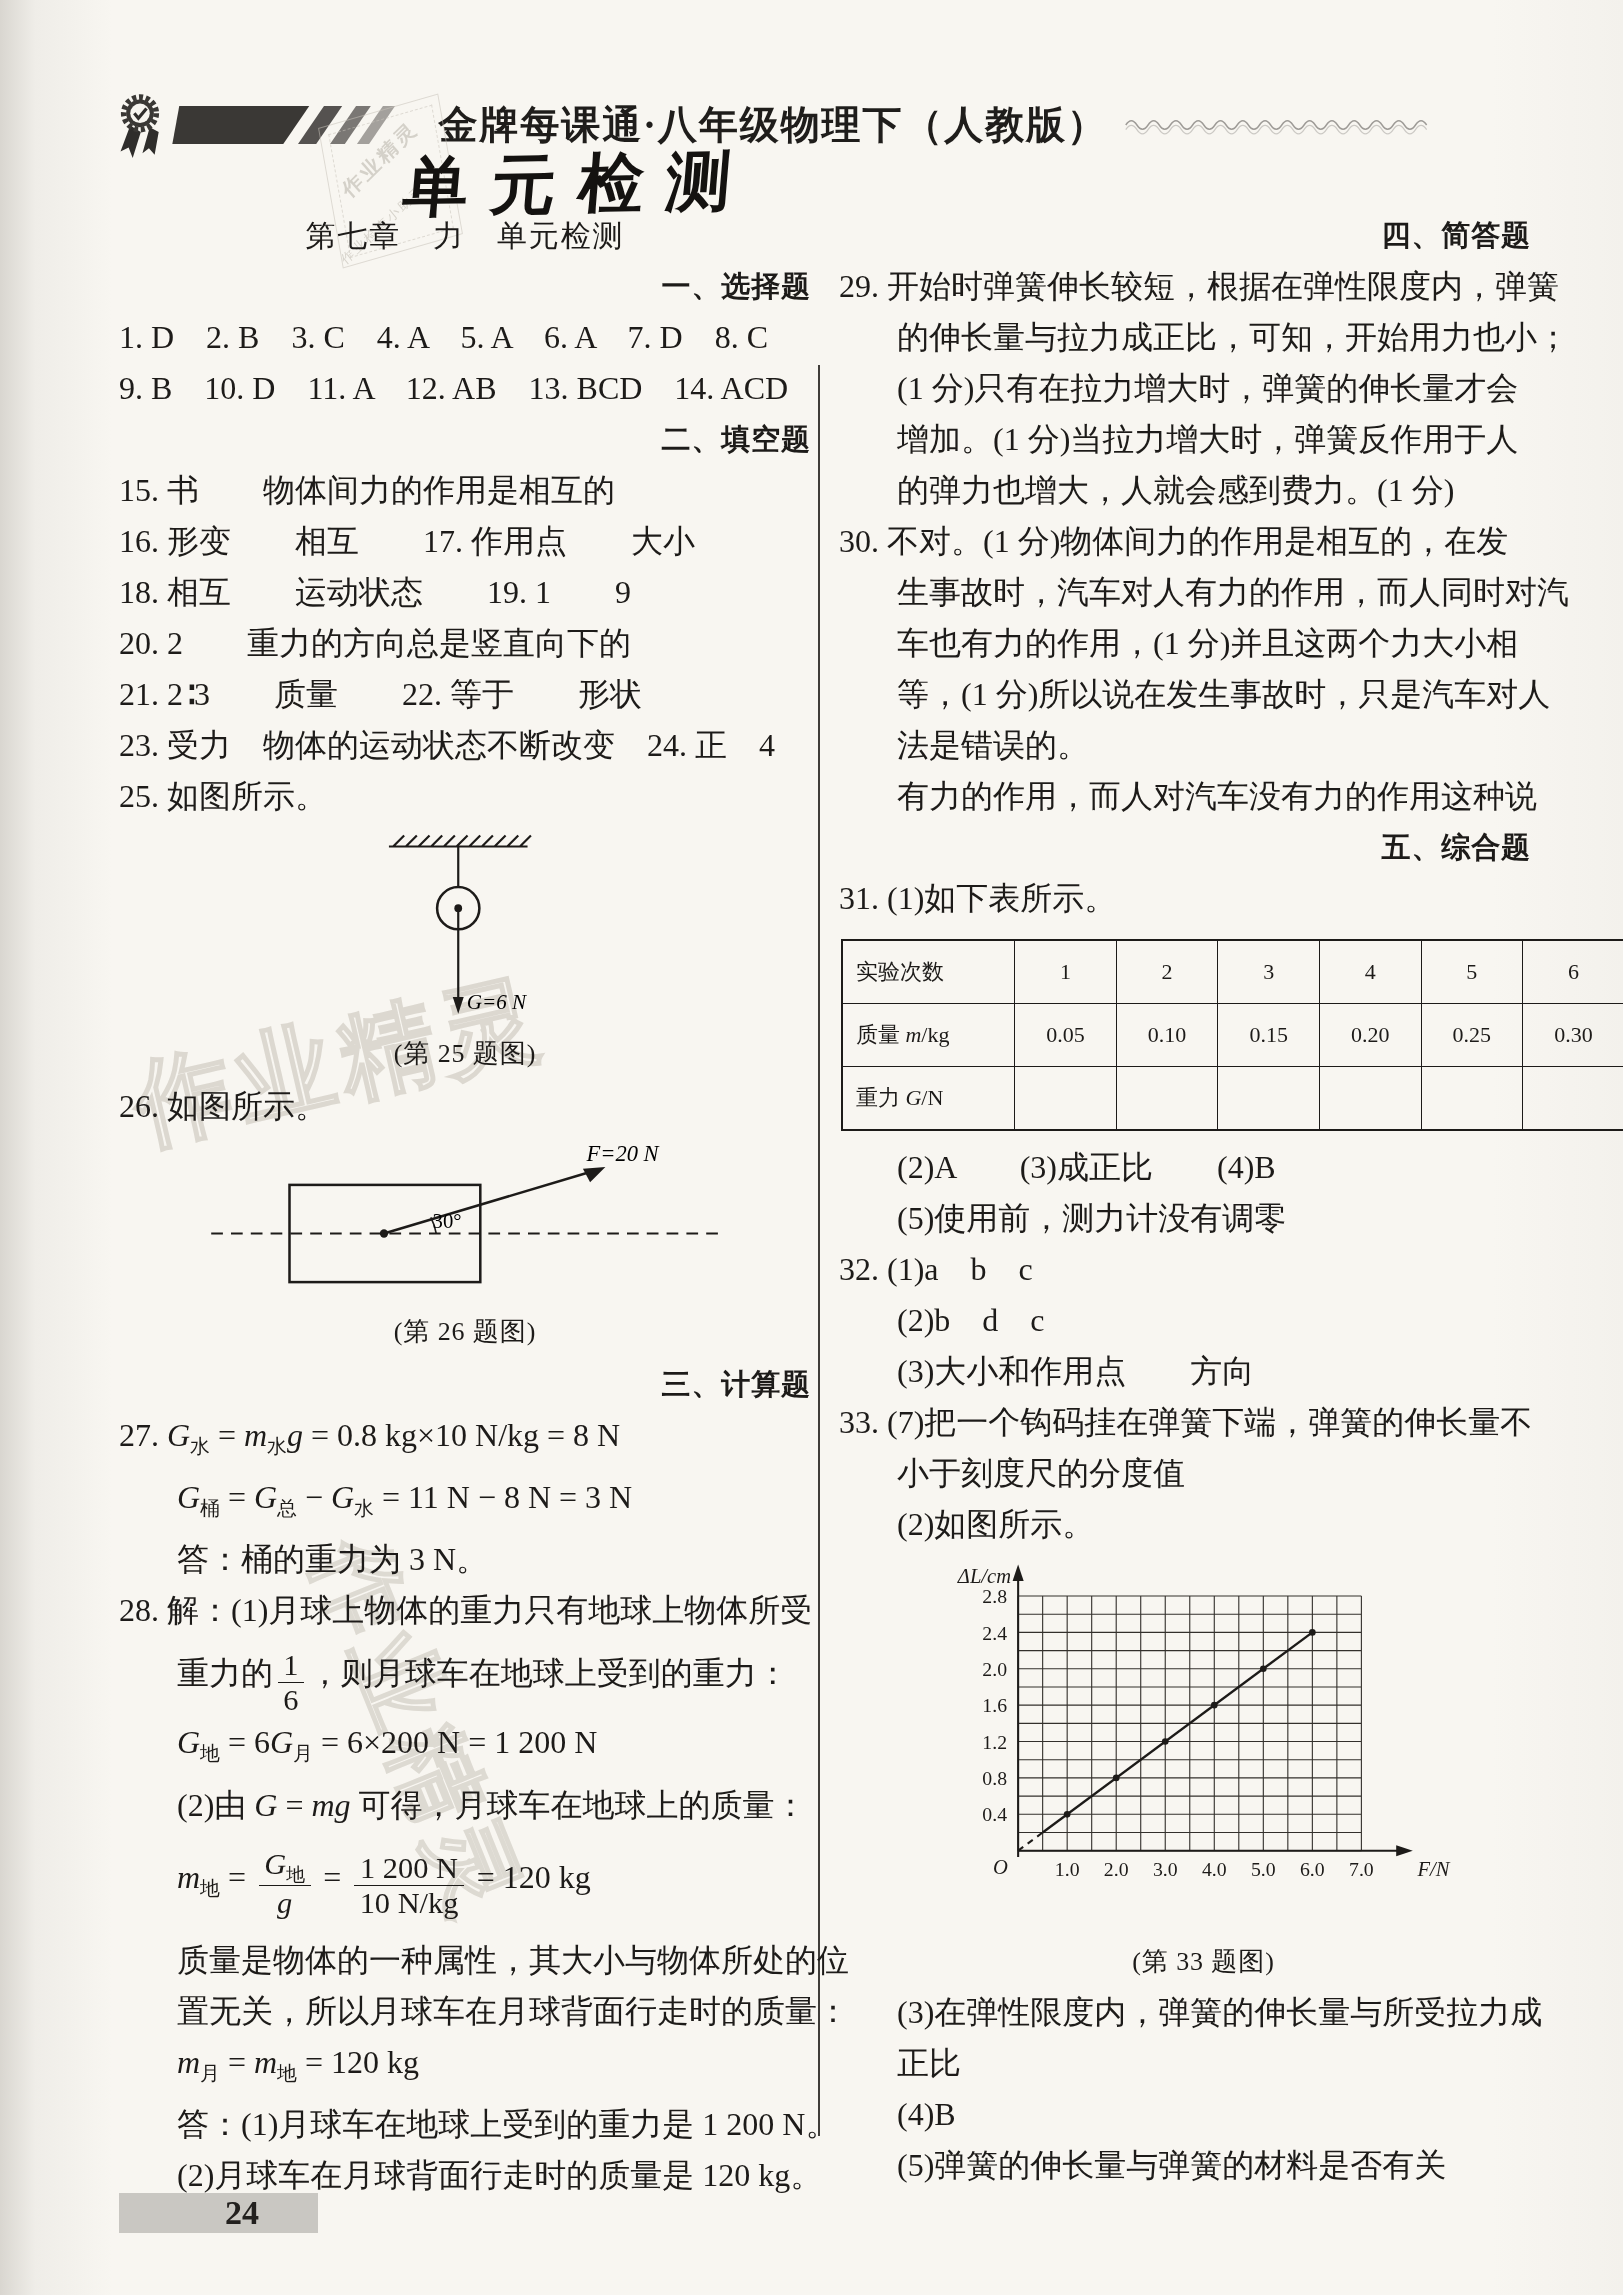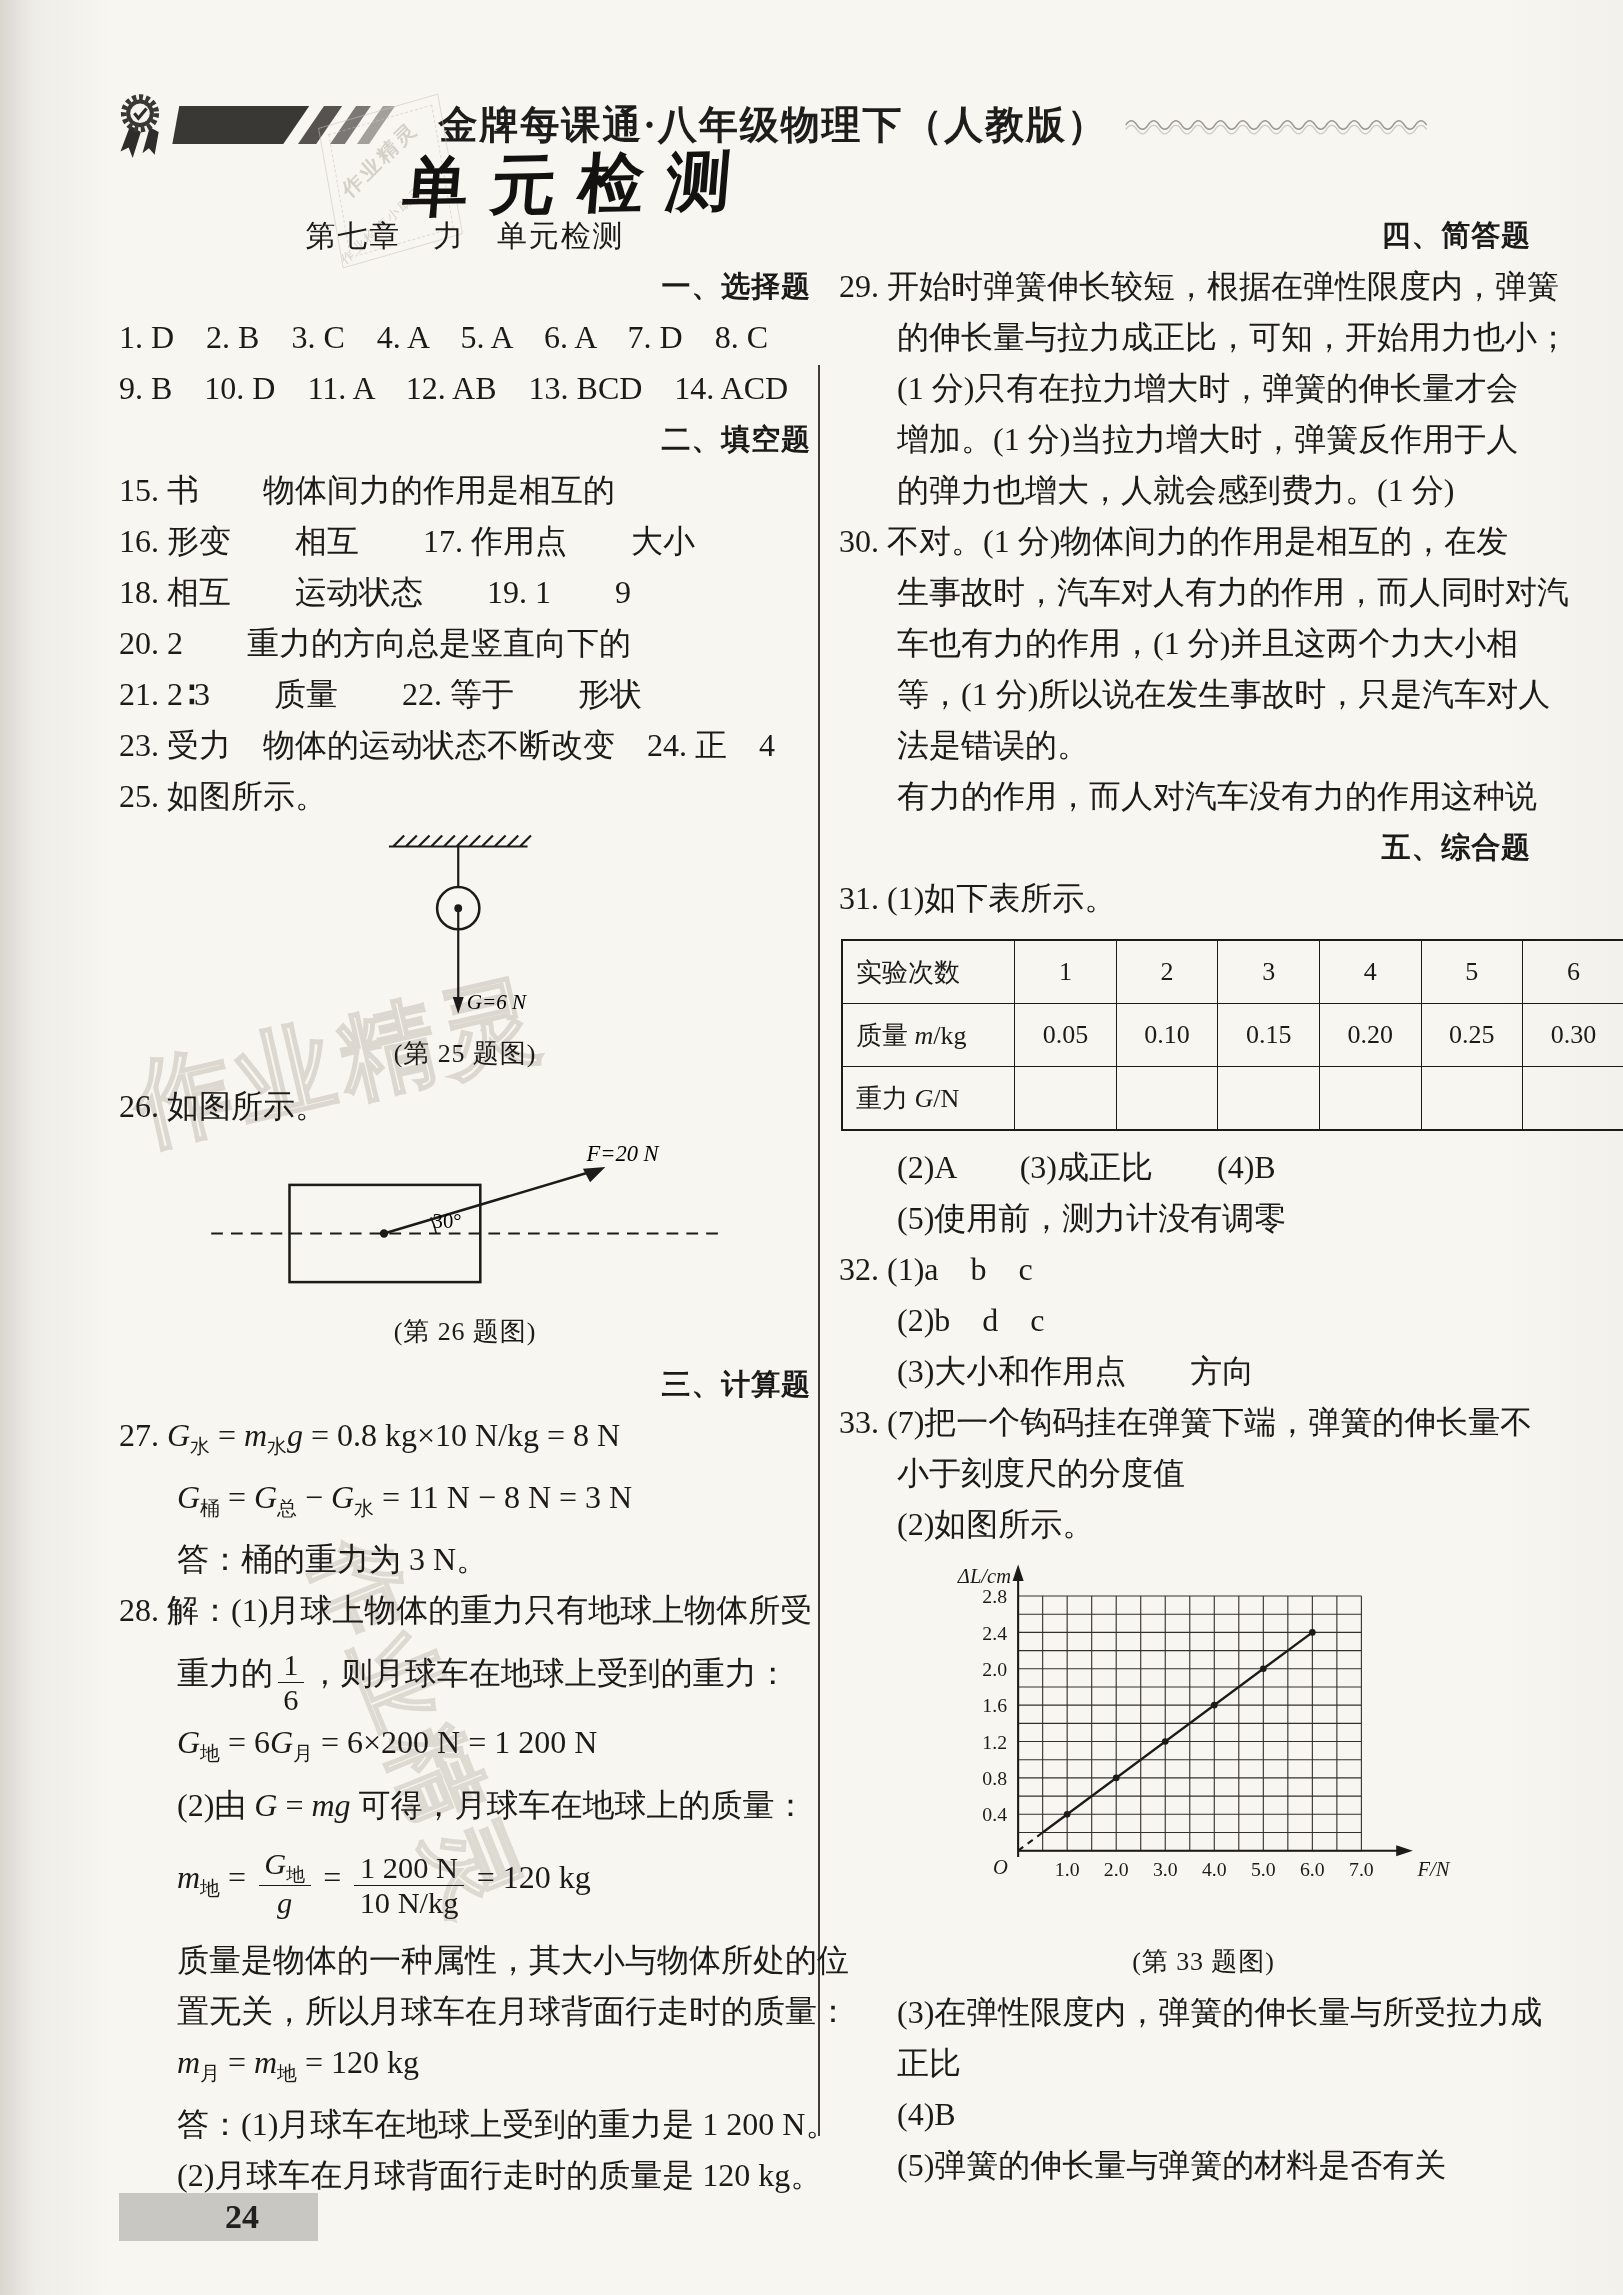--- a/index.html
+++ b/index.html
@@ -41,36 +41,36 @@
   .frac .num{display:block;border-bottom:1.9px solid #1d1b19;padding:0 5.6px;}
   .frac .den{display:block;padding:0 5.6px;}
   .fl80{line-height:75px;}
   .fl100{line-height:93px;}
   .figure{text-align:center;}
   .fig25{margin:11.2px 0 1.9px 0;}
   .fig26{margin:5.6px 0 1.9px 0;}
   .fig-caption{font-size:26px;line-height:51px;letter-spacing:0.9px;}
   .ans-table{border-collapse:collapse;margin:15px 0 11.2px 1.9px;}
   .ans-table td{
-    border:1.5px solid #1d1b19;text-align:center;font-size:26px;
+    border:1.5px solid #1d1b19;text-align:center;font-size:22px;
     height:62px;padding:0 9.3px;min-width:82px;
   }
   .ans-table{border:2.8px solid #1d1b19;}
   .ans-table td.rowlab{min-width:149px;text-align:left;padding-left:13px;}
   .graph-wrap{margin:9.3px 0 0 37px;}
   .tick{font-size:25px;fill:#1d1b19;font-family:"Liberation Serif",serif;}
   .axis-label{font-size:26px;fill:#1d1b19;font-style:italic;font-family:"Liberation Serif",serif;}
   .wm{
     position:absolute;font-weight:bold;color:transparent;
     -webkit-text-stroke:1.9px #dbd7cf;letter-spacing:7.5px;pointer-events:none;white-space:nowrap;
   }
   .wm1{left:131px;top:997px;font-size:97px;transform:rotate(-13deg);opacity:.95;}
   .wm2{left:401px;top:1520px;font-size:93px;transform:rotate(68deg);transform-origin:0 0;opacity:.9;}
   .pagenum{
-    position:absolute;left:119px;top:2193px;width:199px;height:48px;
+    position:absolute;left:119px;top:2193px;width:199px;height:40px;
     background:#c9c7c2;display:flex;align-items:center;justify-content:center;
     font-size:34px;font-weight:bold;color:#23211f;padding-left:47px;box-sizing:border-box;
   }
 </style>
 </head>
 <body>
 
 <div class="hdr">
   <svg class="medal" width="52" height="75" viewBox="0 0 64 84">
     <path d="M20 42 L8 74 L18 69 L23 82 L33 50 Z" fill="#2f2d2b"></path>

